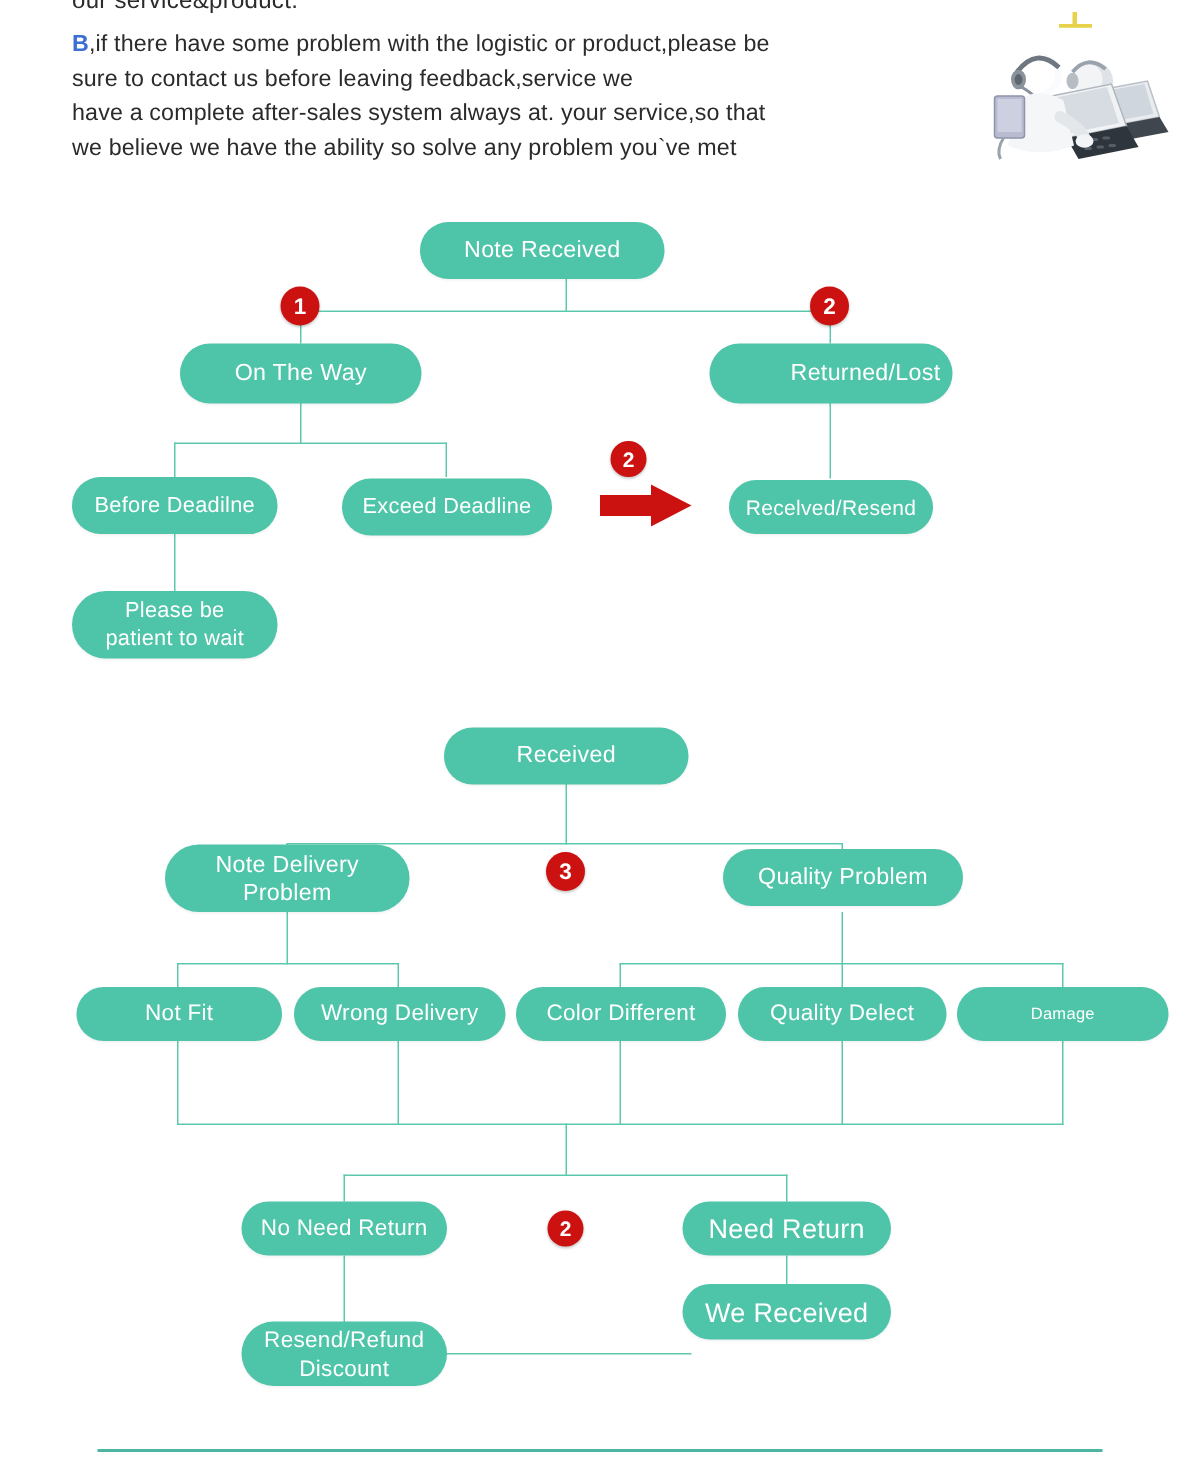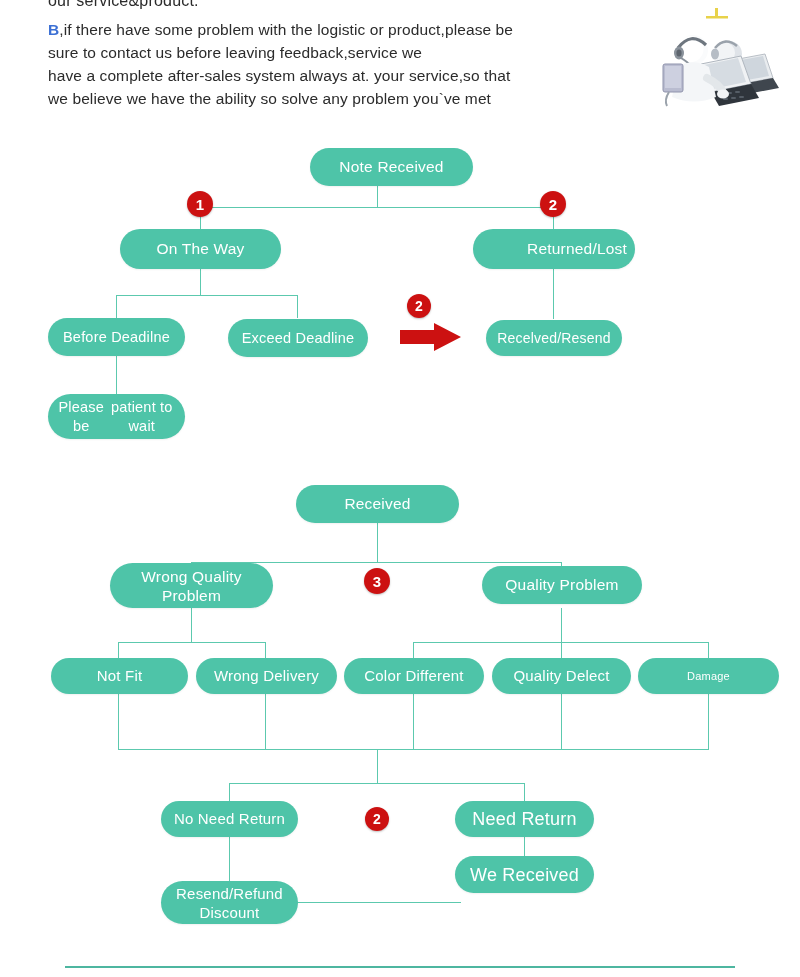--- a/index.html
+++ b/index.html
@@ -153,21 +153,21 @@
 
     <div class="ln v" style="left:200px;top:268px;height:28px;"></div>
     <div class="ln h" style="left:116px;top:295px;width:182px;"></div>
     <div class="ln v" style="left:116px;top:295px;height:23px;"></div>
     <div class="ln v" style="left:297px;top:295px;height:23px;"></div>
 
     <div class="ln v" style="left:553px;top:268px;height:51px;"></div>
 
     <div class="ln v" style="left:116px;top:356px;height:42px;"></div>
 
-    <div class="pill" style="left:310px;top:148px;width:163px;height:38px;">
+    <div class="pill" style="left:280px;top:148px;width:163px;height:38px;">
       <span>Note Received</span>
     </div>
 
     <div class="pill" style="left:120px;top:229px;width:161px;height:40px;">
       <span>On The Way</span>
     </div>
 
     <div class="pill" style="left:473px;top:229px;width:162px;height:40px;justify-content:flex-end;">
       <span>Returned/Lost</span>
     </div>
@@ -177,21 +177,21 @@
     </div>
 
     <div class="pill" style="left:228px;top:319px;width:140px;height:38px;font-size:14.5px;">
       <span>Exceed Deadline</span>
     </div>
 
     <div class="pill" style="left:486px;top:320px;width:136px;height:36px;font-size:14px;">
       <span>Recelved/Resend</span>
     </div>
 
-    <div class="pill two-line" style="left:48px;top:394px;width:137px;height:45px;font-size:14.5px;flex-direction:row;">
+    <div class="pill two-line" style="left:48px;top:394px;width:137px;height:45px;font-size:14.5px;flex-direction:column;">
       <span>Please be</span>
       <span>patient to wait</span>
     </div>
 
     <div class="badge" style="left:187px;top:191px;">
       <span>1</span>
     </div>
     <div class="badge" style="left:540px;top:191px;">
       <span>2</span>
     </div>
@@ -238,21 +238,21 @@
 
     <div class="ln v" style="left:229px;top:837px;height:48px;"></div>
     <div class="ln v" style="left:524px;top:837px;height:48px;"></div>
     <div class="ln h" style="left:296px;top:902px;width:165px;"></div>
 
     <div class="pill" style="left:296px;top:485px;width:163px;height:38px;">
       <span>Received</span>
     </div>
 
     <div class="pill two-line" style="left:110px;top:563px;width:163px;height:45px;flex-direction:column;">
-      <span>Wrong Quality</span>
+      <span>Note Delivery</span>
       <span>Problem</span>
     </div>
 
     <div class="pill" style="left:482px;top:566px;width:160px;height:38px;">
       <span>Quality Problem</span>
     </div>
 
     <div class="pill" style="left:51px;top:658px;width:137px;height:36px;font-size:15px;">
       <span>Not Fit</span>
     </div>

